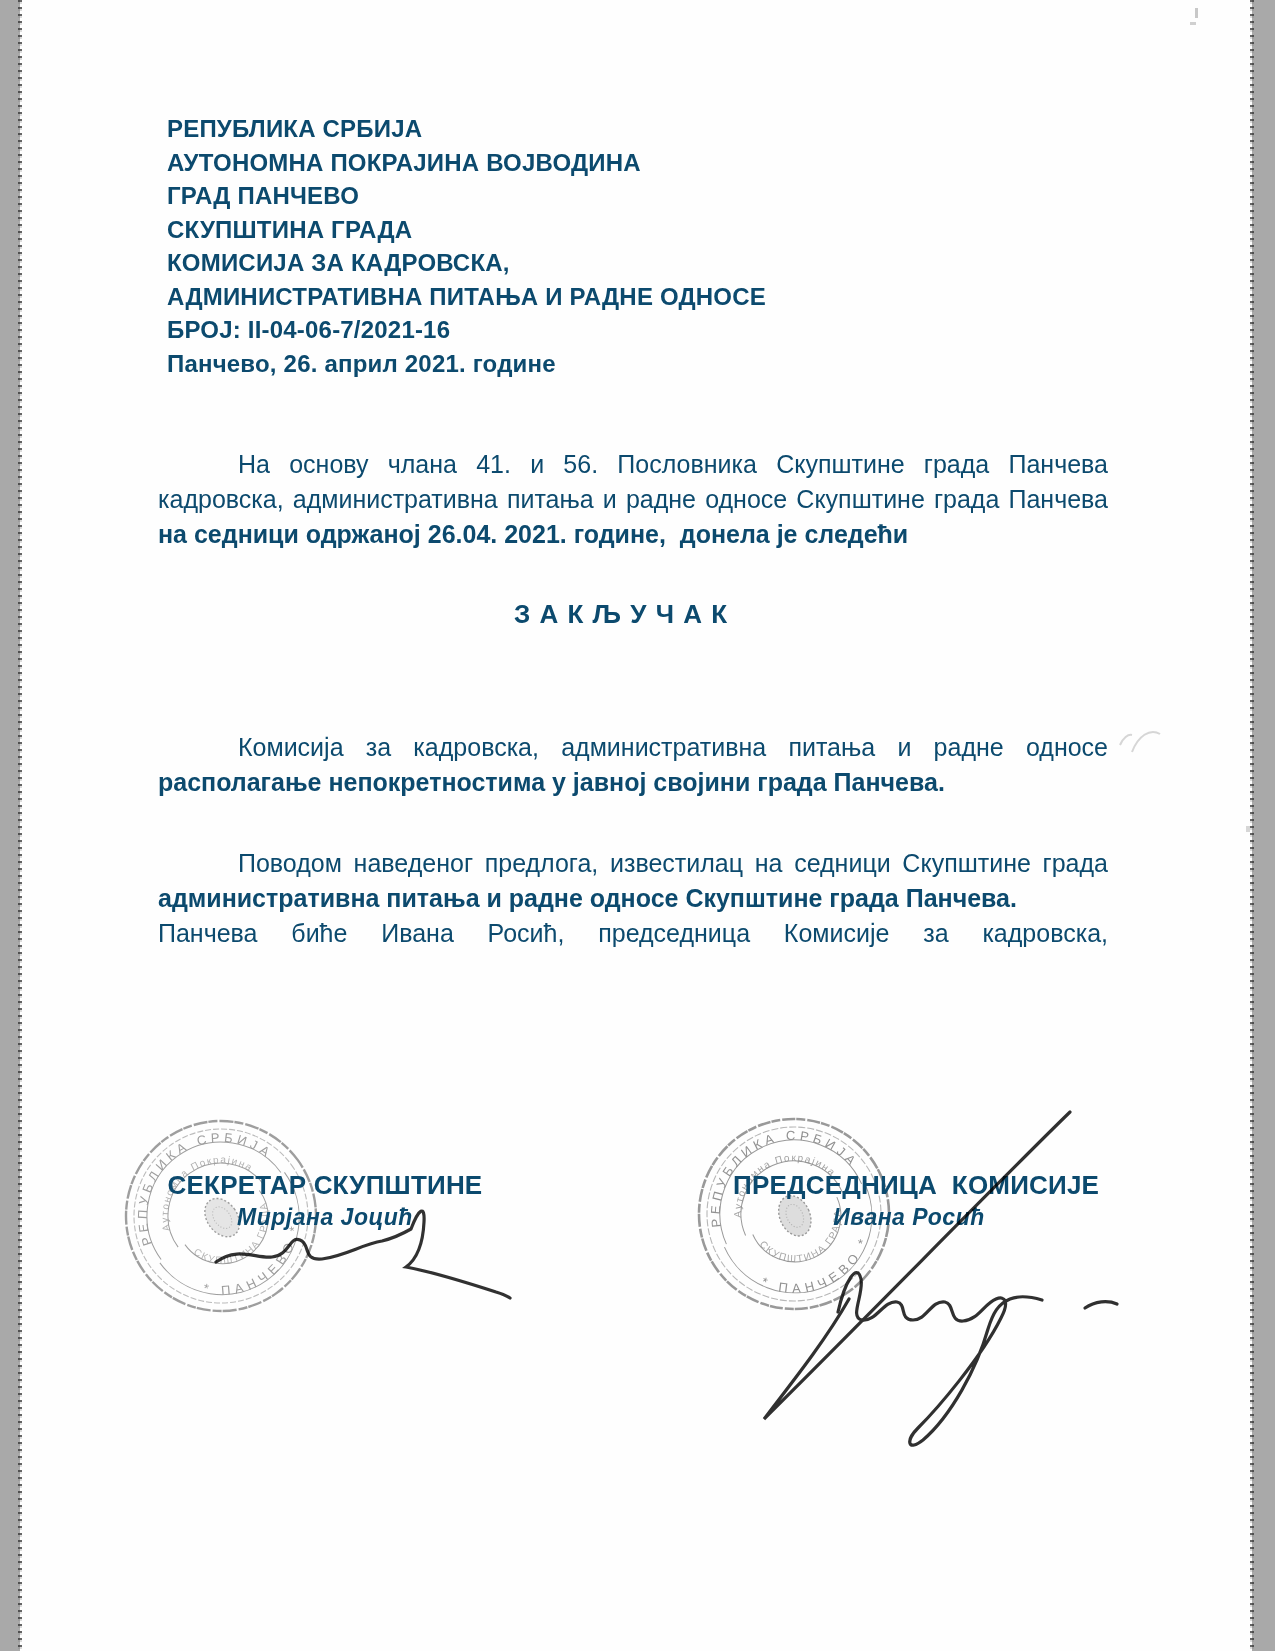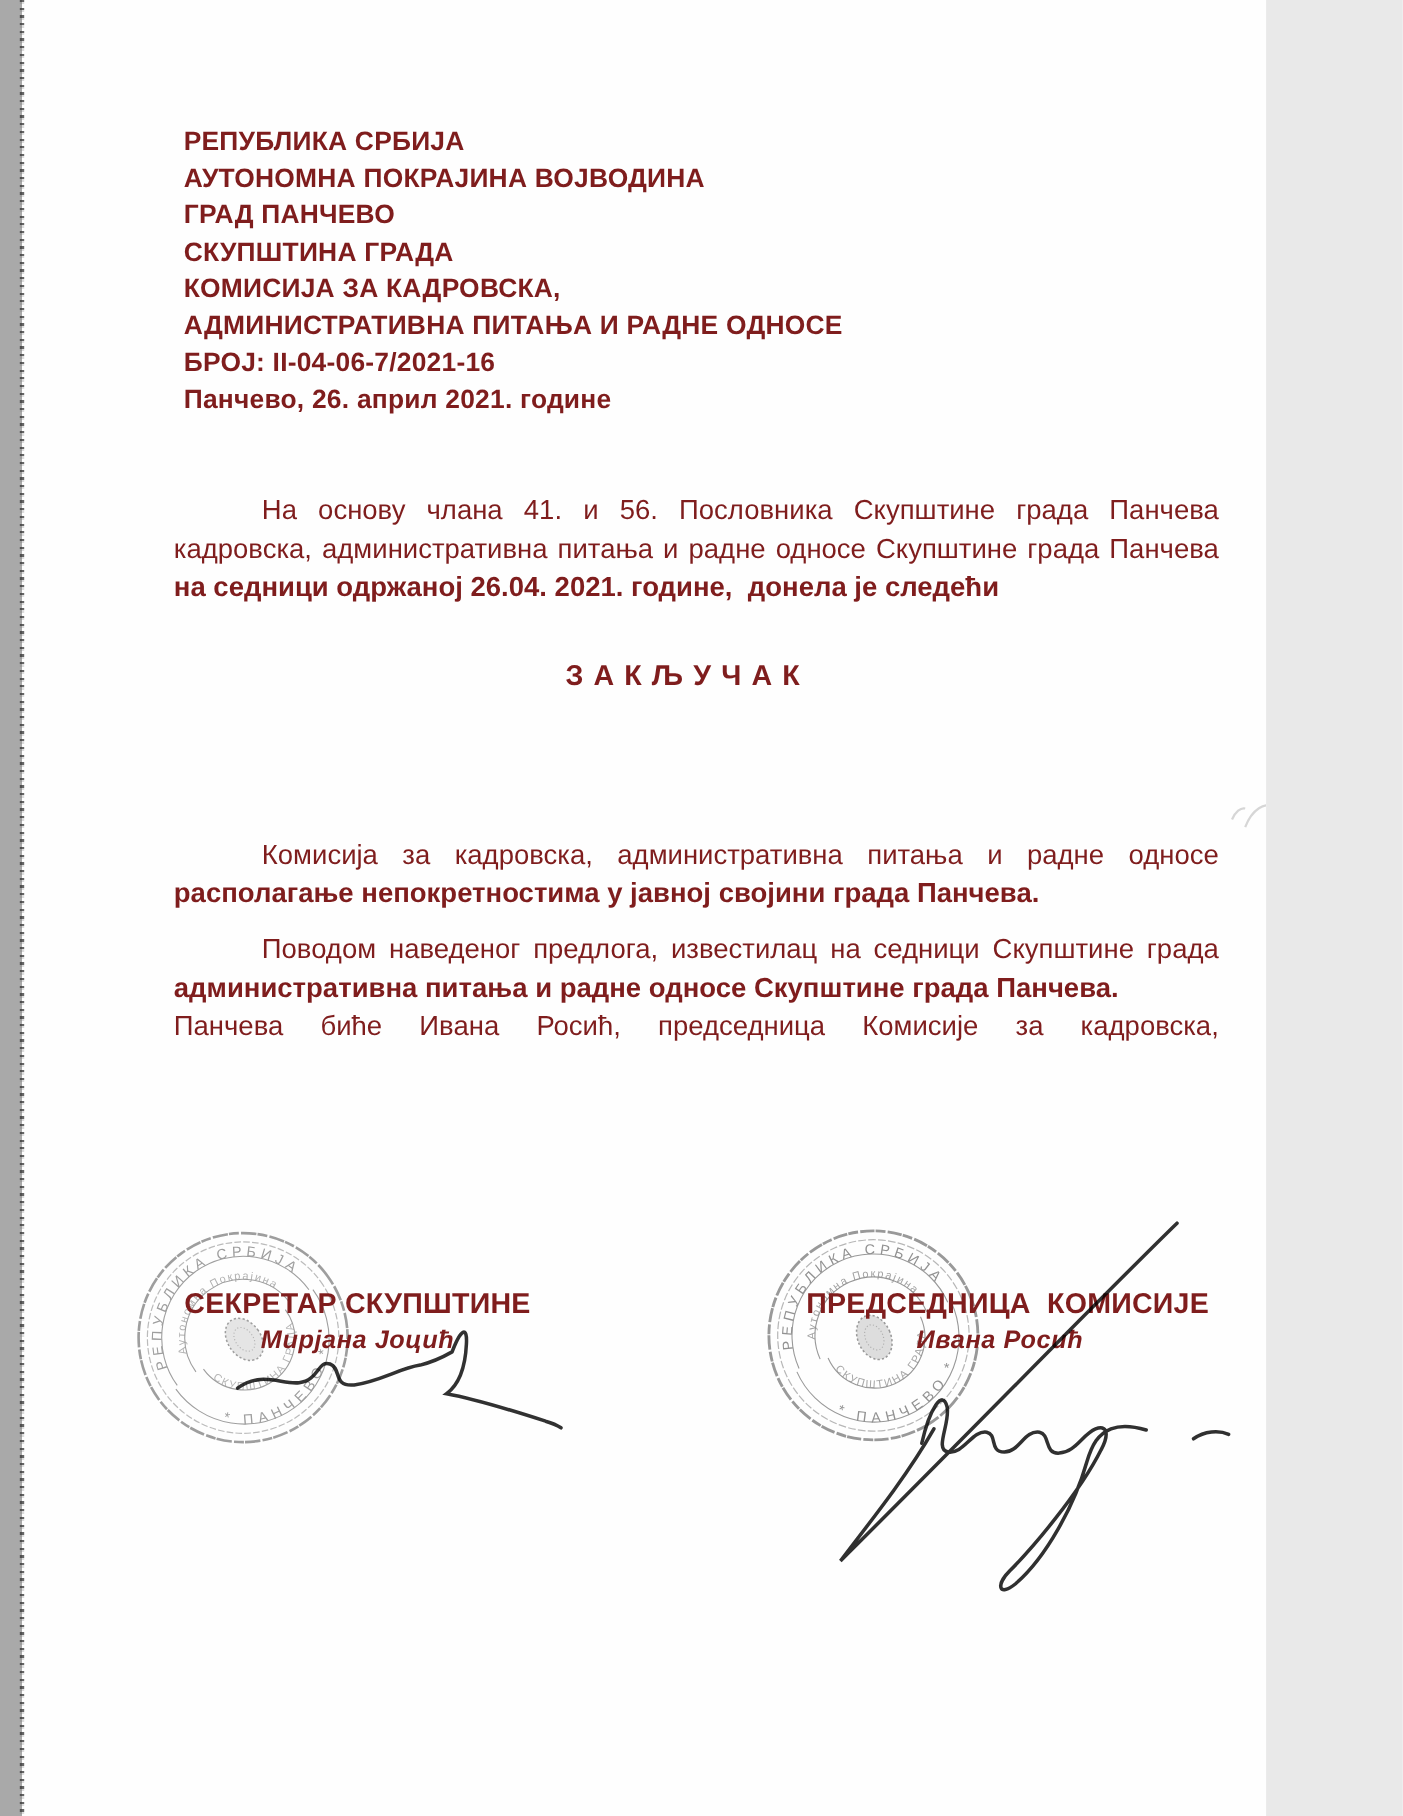--- a/index.html
+++ b/index.html
@@ -1,22 +1,22 @@
 <!DOCTYPE html>
 <html><head>
 <meta charset="utf-8">
 <style>
   html,body{margin:0;padding:0;background:#e9e9e9;}
   .page{
     position:relative;
-    width:1151px;height:1651px;
+    width:1275px;height:1651px;
     background:#fefefe;
     overflow:hidden;
     font-family:"Liberation Sans","DejaVu Sans",sans-serif;
-    color:#7f1d1d;
+    color:#0c4a6e;
   }
   
   .edge{position:absolute;top:0;height:100%;background:#a9a9a9;}
   .edge-left{left:0;width:20px;}
   .edge-right{left:1252px;width:23px;}
   .edge-left::after,.edge-right::before{
     content:"";position:absolute;top:0;height:100%;width:4px;
     background:repeating-linear-gradient(to bottom,
       rgba(50,50,50,.75) 0 2px, rgba(120,120,120,.25) 2px 4px, transparent 4px 7px);
   }
@@ -26,21 +26,21 @@
   
   .header{position:absolute;left:167px;top:112px;font-weight:700;
           font-size:24px;line-height:33.5px;letter-spacing:.2px;}
   .header .line{white-space:pre;}
 
   
   .para{position:absolute;left:158px;width:950px;font-size:25px;line-height:35px;}
   .para .line{white-space:pre-wrap;text-align:justify;text-align-last:justify;}
   .para .line.last{text-align-last:left;font-weight:bold;}
   .para .line:first-child{text-indent:80px;}
-  .p1{top:447px;} .p2{top:760px;} .p3{top:846px;}
+  .p1{top:447px;} .p2{top:730px;} .p3{top:846px;}
 
   .doc-heading{position:absolute;left:146px;top:599px;width:950px;
     text-align:center;font-weight:700;font-size:26px;letter-spacing:1px;white-space:pre;}
 
   
   .sig-block{position:absolute;text-align:center;}
   .sig-left{left:155px;top:1170px;width:340px;}
   .sig-right{left:733px;top:1170px;width:352px;}
   .sig-title{font-weight:700;font-size:26px;white-space:pre;letter-spacing:.2px;}
   .sig-name{font-weight:700;font-style:italic;font-size:23px;margin-top:3px;letter-spacing:.5px;}

